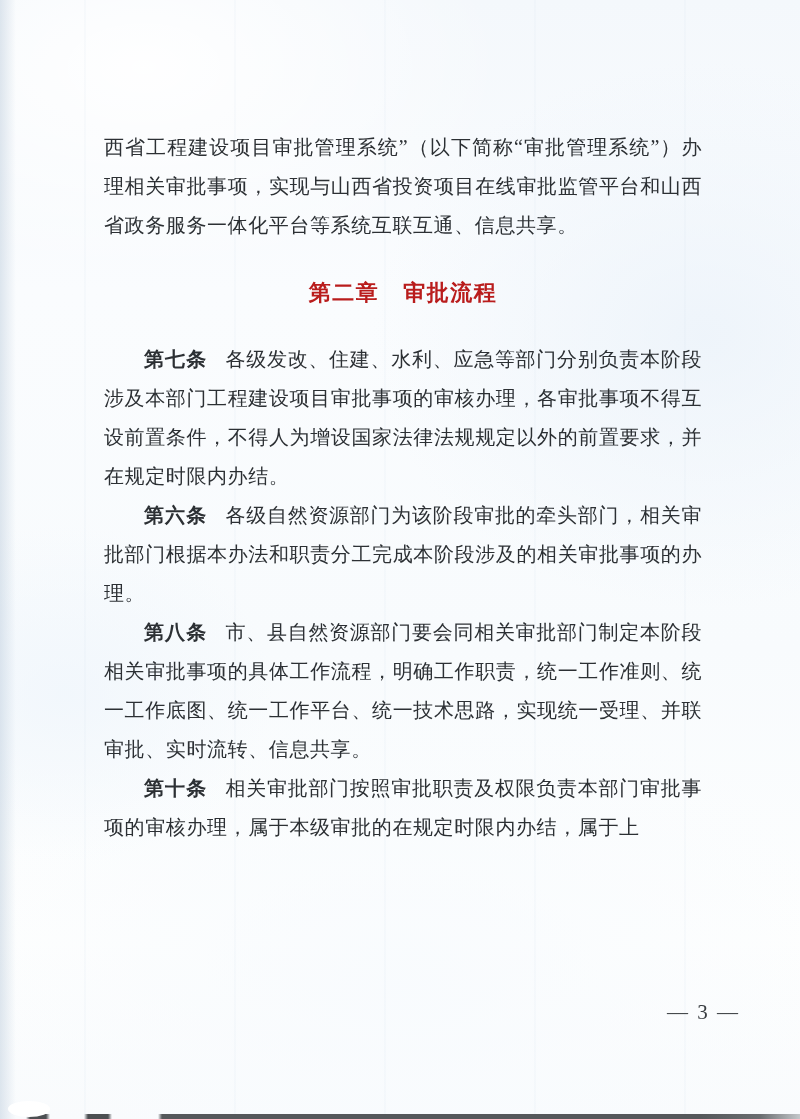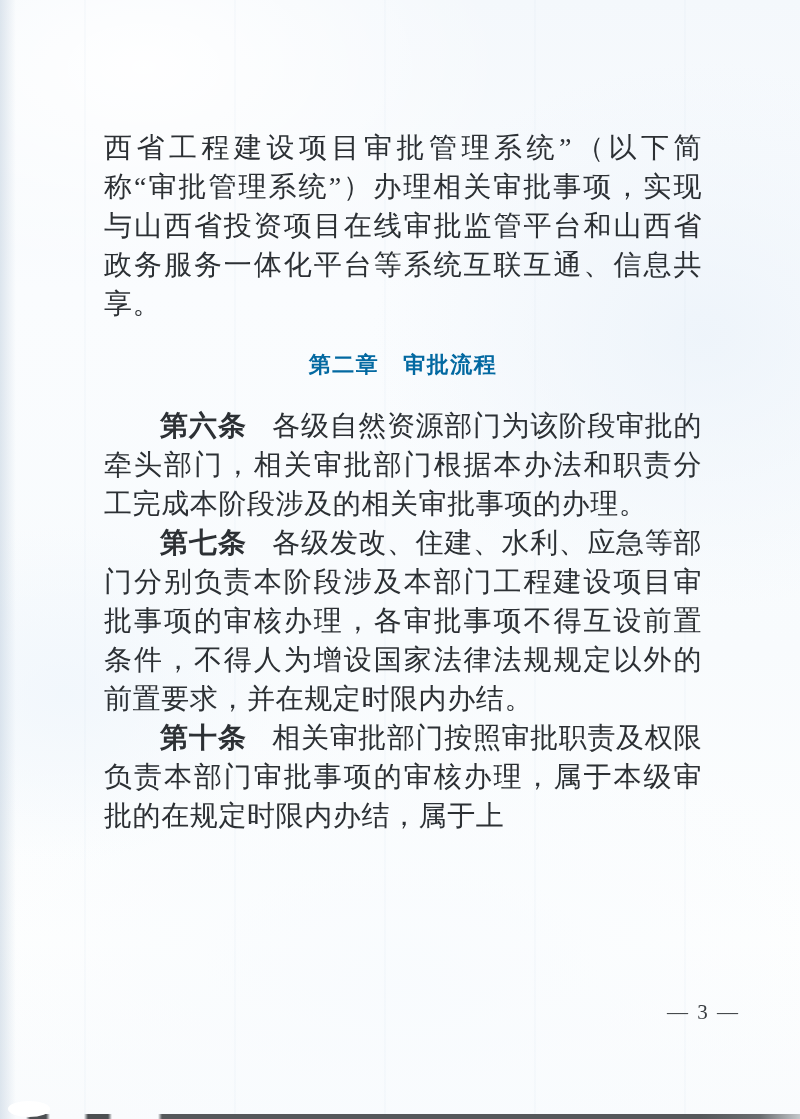--- a/index.html
+++ b/index.html
@@ -82,39 +82,39 @@
   #content {
     position: absolute;
     left: 104px;
     top: 128px;
     width: 598px;
   }
 
   .para {
     margin: 0;
     color: #2c3034;
-    font-size: 28px;
+    font-size: 20px;
     line-height: 39px;
     text-align: justify;
     text-justify: inter-character;
     letter-spacing: 0.6px;
     text-indent: 2em;
     word-break: break-all;
   }
   .para.cont { text-indent: 0; }
 
   .article-label {
     font-weight: 700;
     letter-spacing: 1px;
   }
   .article-gap { display: inline-block; width: 0.9em; }
 
   .chapter-heading {
-    margin: 6px;
-    color: #0369a1;
+    margin: 12px;
+    color: #b91c1c;
     font-family: "DejaVu Sans", "Liberation Sans", sans-serif;
     font-size: 22px;
     line-height: 39px;
     font-weight: 700;
     text-align: center;
     letter-spacing: 1.5px;
     text-indent: 0;
   }
   .chapter-gap { display: inline-block; width: 1.1em; }
   .spacer-half { height: 16px; }
@@ -144,24 +144,25 @@
   <div id="content">
 
     <p class="para cont">西省工程建设项目审批管理系统”（以下简称“审批管理系统”）办理相关审批事项，实现与山西省投资项目在线审批监管平台和山西省政务服务一体化平台等系统互联互通、信息共享。</p>
 
     <div class="spacer-half"></div>
 
     <h2 class="chapter-heading"><span>第二章</span><span class="chapter-gap"></span><span>审批流程</span></h2>
 
     <div class="spacer-half"></div>
 
+    <p class="para"><span class="article-label">第七条</span><span class="article-gap"></span><span>各级发改、住建、水利、应急等部门分别负责本阶段涉及本部门工程建设项目审批事项的审核办理，各审批事项不得互设前置条件，不得人为增设国家法律法规规定以外的前置要求，并在规定时限内办结。</span></p>
+
     <p class="para"><span class="article-label">第六条</span><span class="article-gap"></span><span>各级自然资源部门为该阶段审批的牵头部门，相关审批部门根据本办法和职责分工完成本阶段涉及的相关审批事项的办理。</span></p>
 
-    <p class="para"><span class="article-label">第七条</span><span class="article-gap"></span><span>各级发改、住建、水利、应急等部门分别负责本阶段涉及本部门工程建设项目审批事项的审核办理，各审批事项不得互设前置条件，不得人为增设国家法律法规规定以外的前置要求，并在规定时限内办结。</span></p>
-
+    <p class="para"><span class="article-label">第八条</span><span class="article-gap"></span><span>市、县自然资源部门要会同相关审批部门制定本阶段相关审批事项的具体工作流程，明确工作职责，统一工作准则、统一工作底图、统一工作平台、统一技术思路，实现统一受理、并联审批、实时流转、信息共享。</span></p>
 
 
     <p class="para"><span class="article-label">第十条</span><span class="article-gap"></span><span>相关审批部门按照审批职责及权限负责本部门审批事项的审核办理，属于本级审批的在规定时限内办结，属于上</span></p>
 
   </div>
 
   <div id="page-number">— 3 —</div>
 
   <div id="bottom-scan-edge"></div>
   <div id="bottom-white-curl"></div>

